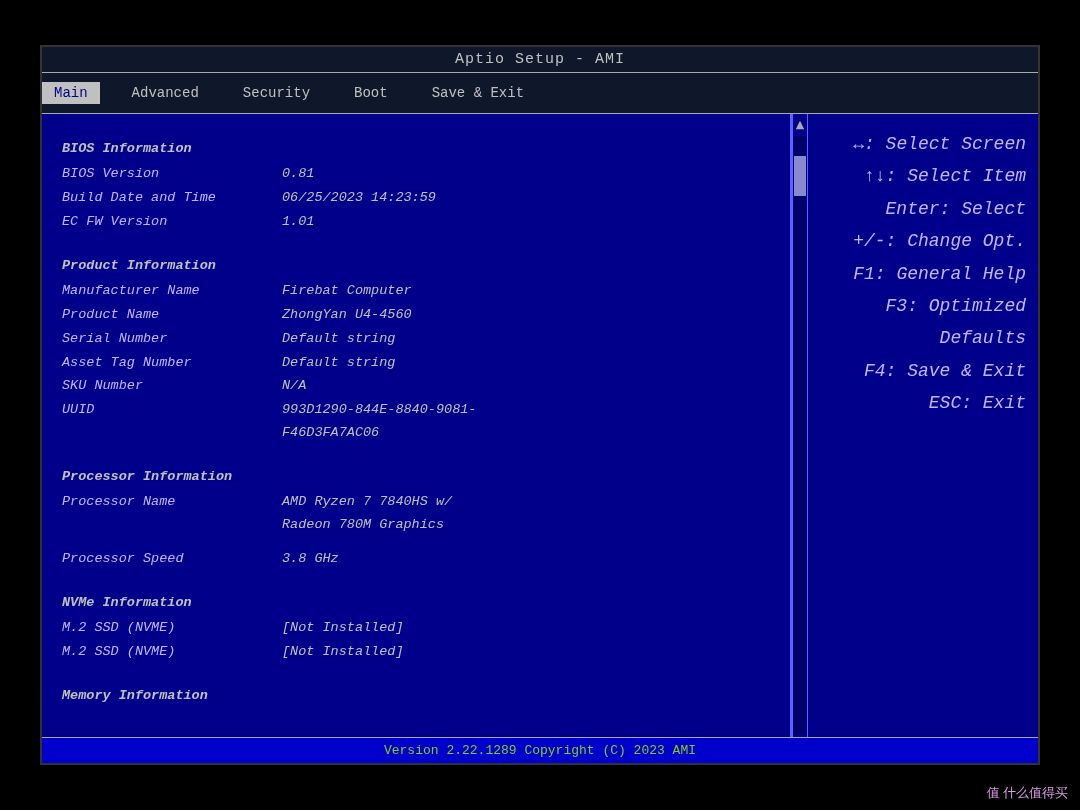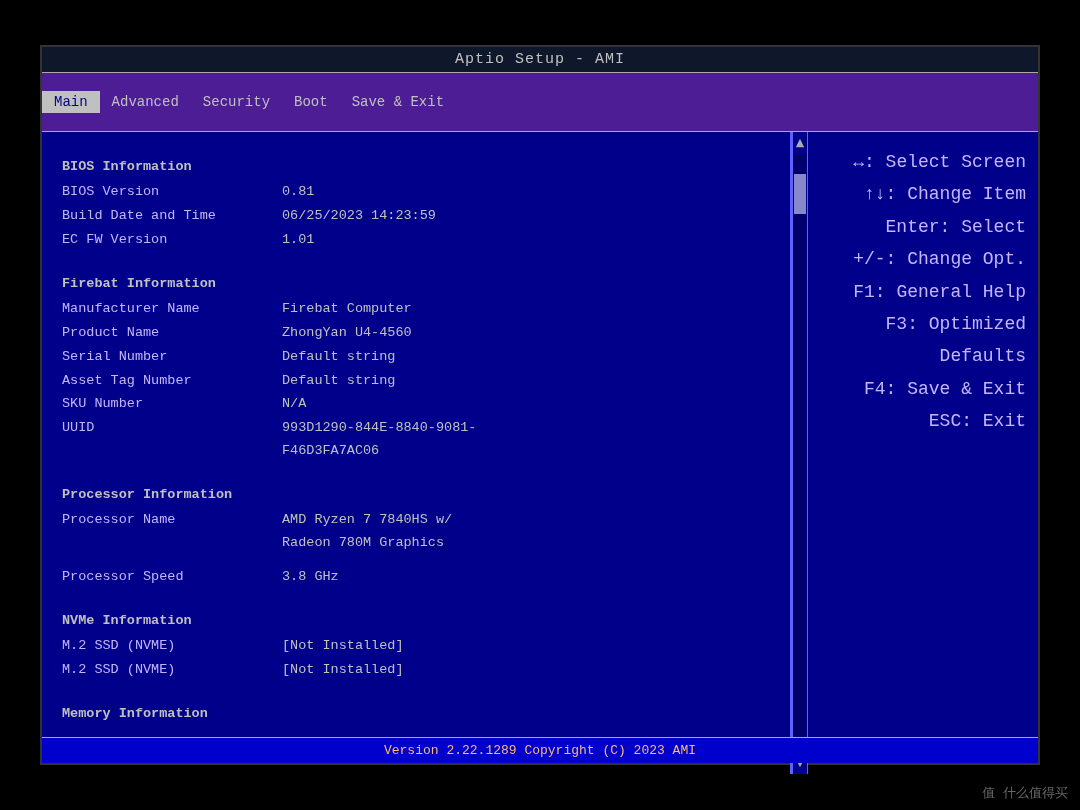--- a/index.html
+++ b/index.html
@@ -31,41 +31,43 @@
       background: #0f172a;
       color: #c0c0c0;
       text-align: center;
       padding: 4px 0;
       font-size: 15px;
       letter-spacing: 1px;
     }
 
     .menu-bar {
       display: flex;
-      background: #4c1d95;
-      padding: 18px 0;
+      background: #0f172a;
+      padding: 9px 0;
       border-top: 1px solid #aaa;
       border-bottom: 1px solid #aaa;
+      gap: 20px;
     }
 
     .menu-item {
       padding: 3px 12px;
       color: #c0c0c0;
       font-size: 14px;
       cursor: pointer;
     }
 
     .menu-item.active {
       background: #c0c0c0;
       color: #00008B;
     }
 
     .content-area {
       display: flex;
       height: calc(100% - 74px);
+      font-style: italic;
     }
 
     .main-panel {
       flex: 1;
       padding: 14px 20px;
       color: #c0c0c0;
       font-size: 13.5px;
       line-height: 1.7;
       border-right: 2px solid #6060ff;
       overflow: hidden;
@@ -150,37 +152,37 @@
       font-size: 18px;
       text-align: right;
     }
 
     .footer {
       position: absolute;
       bottom: 0;
       left: 0;
       right: 0;
       background: #0000cc;
-      color: #fdba74;
+      color: #84cc16;
       text-align: center;
       padding: 5px;
       font-size: 13px;
       border-top: 1px solid #aaa;
     }
 
     .spacer {
       height: 10px;
     }
 
     .watermark {
       position: absolute;
       bottom: 8px;
       right: 12px;
-      color: #737373;
-      font-family: Liberation Mono, monospace;
+      color: #f0abfc;
+      font-family: Liberation Serif, serif;
       font-size: 13px;
       opacity: 0.9;
     }
   </style>
 </head>
 <body>
 
 <div class="screen">
 
   <div class="title-bar">
@@ -208,21 +210,21 @@
         <span class="info-label">Build Date and Time</span>
         <span class="info-value">06/25/2023 14:23:59</span>
       </div>
       <div class="info-row">
         <span class="info-label">EC FW Version</span>
         <span class="info-value">1.01</span>
       </div>
 
       <div class="spacer"></div>
 
-      <div class="section-title">Firebat Information</div>
+      <div class="section-title">Product Information</div>
       <div class="info-row">
         <span class="info-label">Manufacturer Name</span>
         <span class="info-value">Firebat Computer</span>
       </div>
       <div class="info-row">
         <span class="info-label">Product Name</span>
         <span class="info-value">ZhongYan U4-4560</span>
       </div>
       <div class="info-row">
         <span class="info-label">Serial Number</span>
@@ -277,21 +279,21 @@
     <div class="scrollbar-area">
       <div class="scroll-arrow-up"></div>
       <div class="scroll-track">
         <div class="scroll-thumb"></div>
       </div>
       <div class="scroll-arrow-down"></div>
     </div>
 
     <div class="help-panel">
       <div class="help-line">↔: Select Screen</div>
-      <div class="help-line">↑↓: Change Item</div>
+      <div class="help-line">↑↓: Select Item</div>
       <div class="help-line">Enter: Select</div>
       <div class="help-line">+/-: Change Opt.</div>
       <div class="help-line">F1: General Help</div>
       <div class="help-line">F3: Optimized Defaults</div>
       <div class="help-line">F4: Save &amp; Exit</div>
       <div class="help-line">ESC: Exit</div>
     </div>
 
   </div>
 

